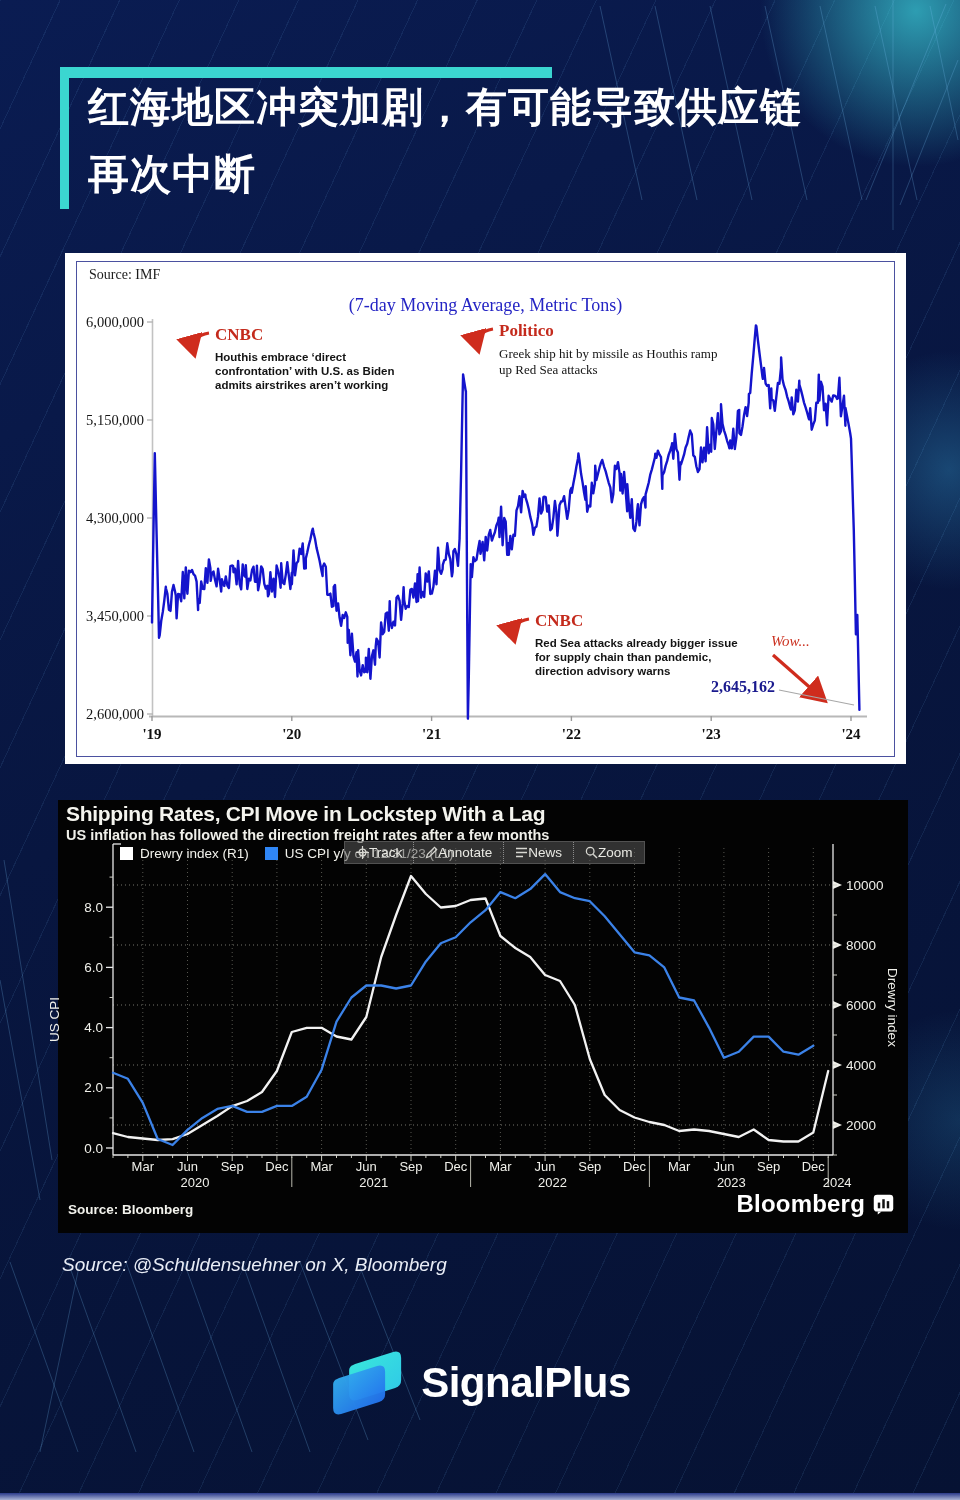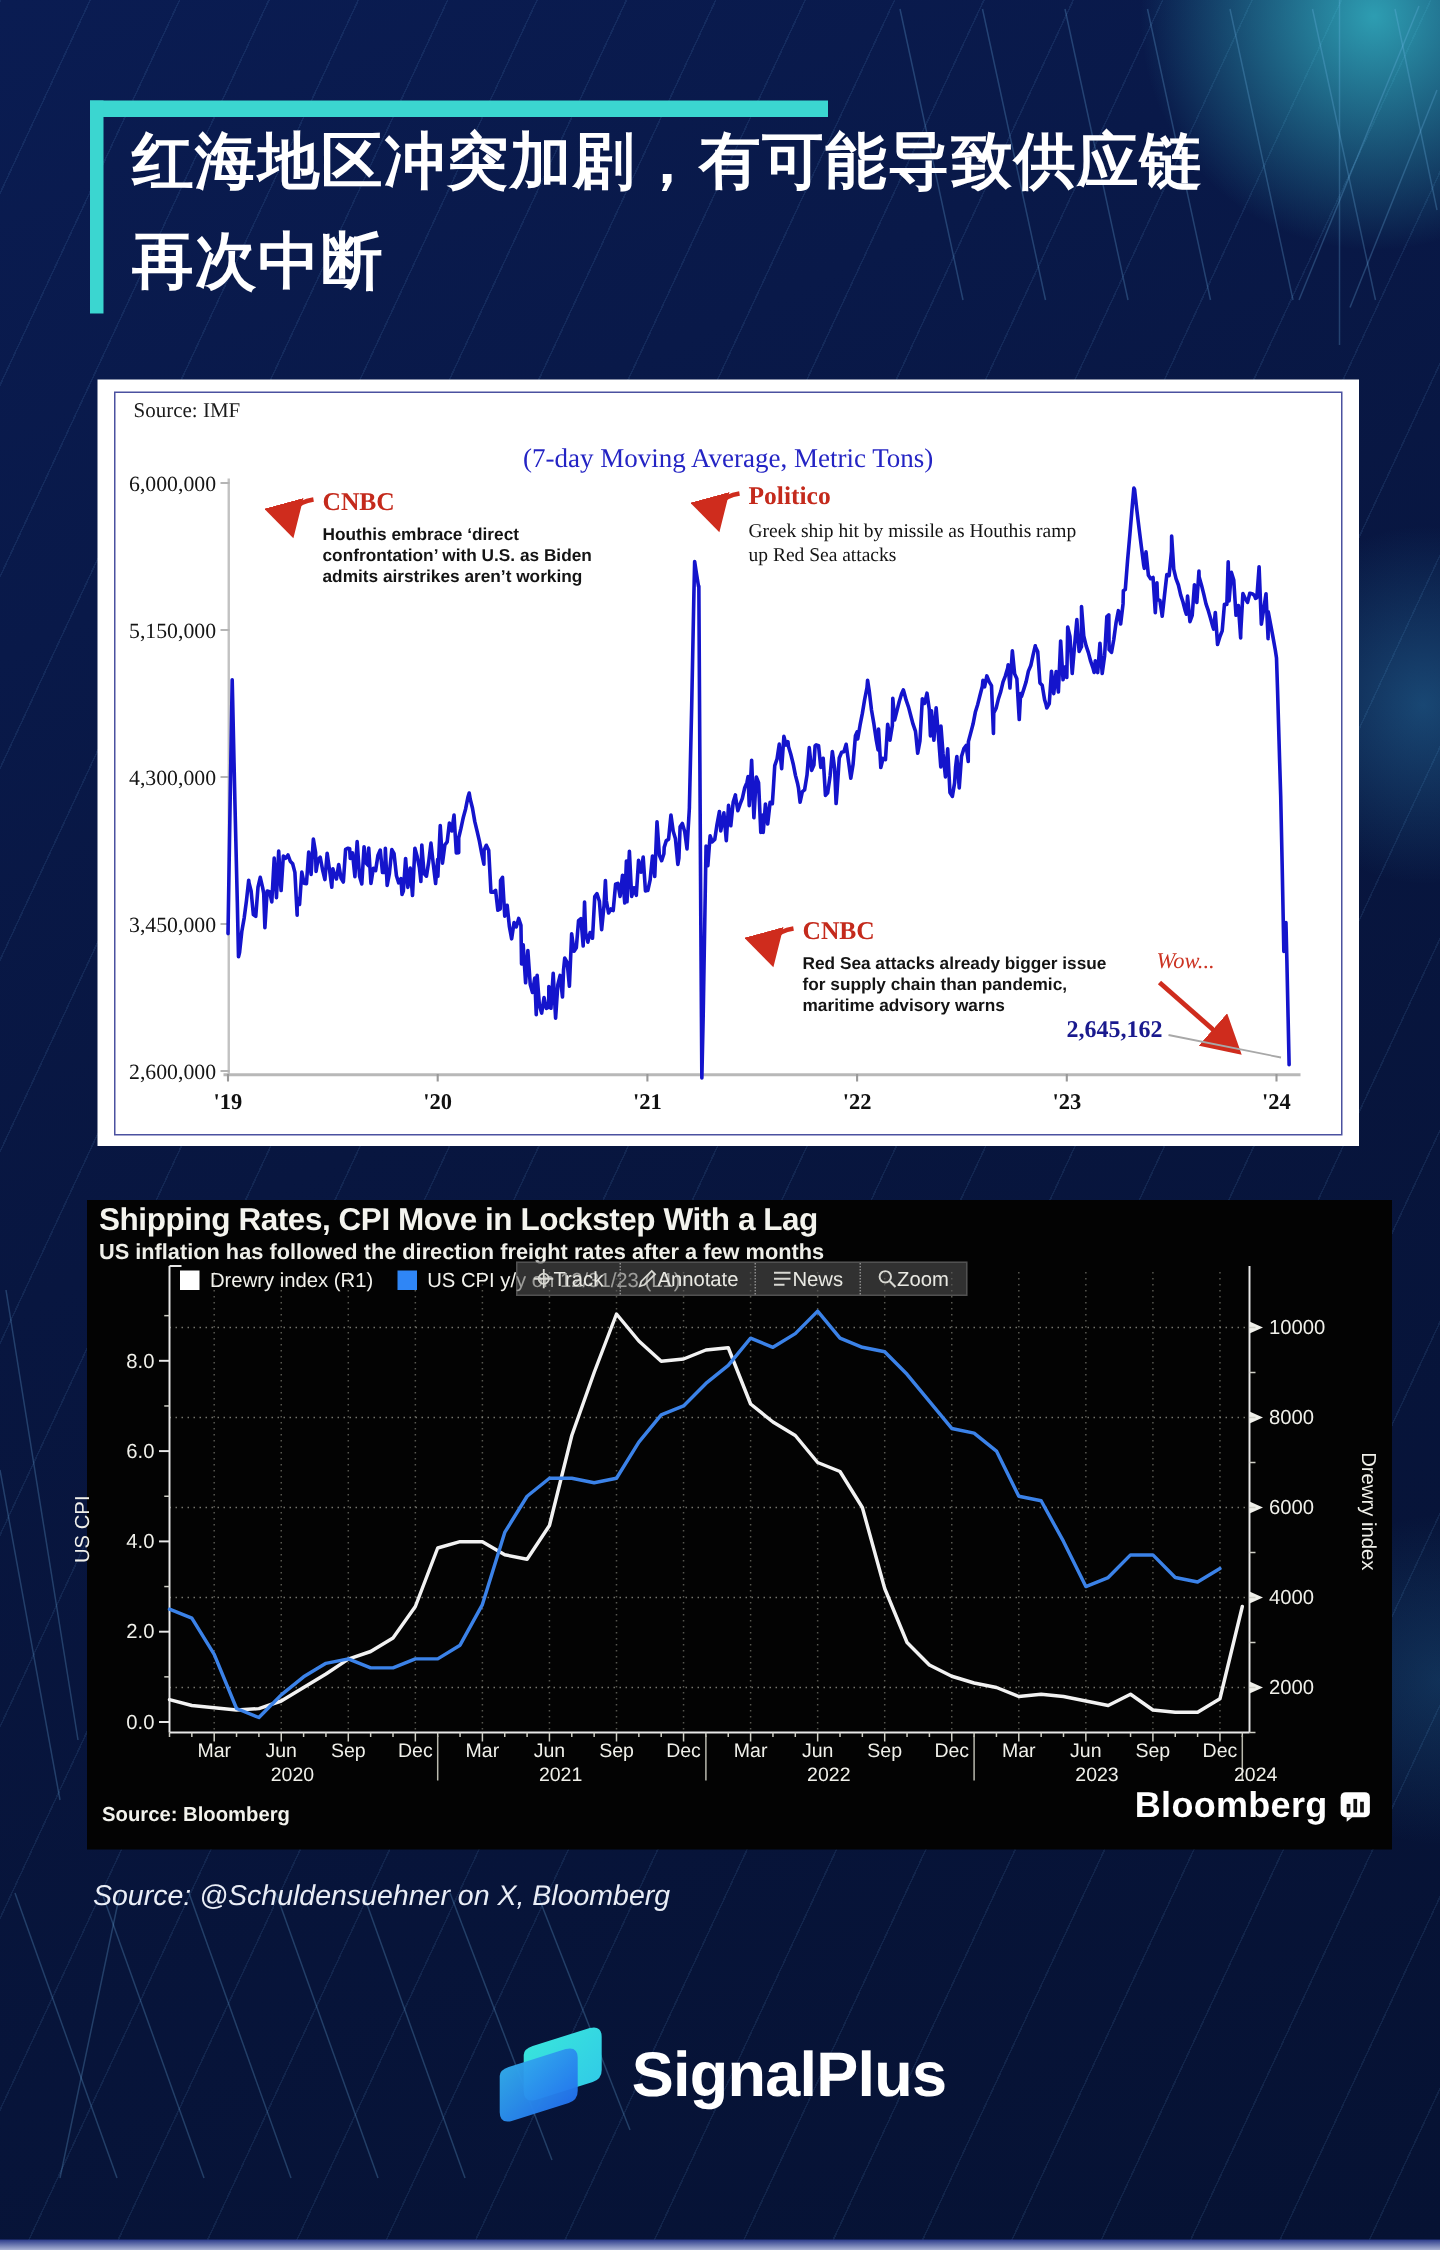--- a/index.html
+++ b/index.html
@@ -43,21 +43,21 @@
   .ann-cnbc1{left:150px;top:72px;}
   .ann-politico{left:434px;top:68px;}
   .ann-cnbc2{left:470px;top:358px;}
   .wow-label{position:absolute;left:706px;top:380px;font-family:"Liberation Serif",serif;
         font-style:italic;font-weight:400;font-size:15px;color:#cc3322;}
   .end-label{position:absolute;left:558px;top:425px;width:152px;text-align:right;
         font-family:"Liberation Serif",serif;font-weight:700;font-size:16px;color:#1a1a8e;}
   .arrows-svg{position:absolute;inset:0;pointer-events:none;}
 
   
-  .bbg-panel{position:absolute;left:58px;top:800px;width:850px;height:433px;background:#030303;padding-left:20px;}
+  .bbg-panel{position:absolute;left:58px;top:800px;width:850px;height:433px;background:#030303;}
   .bbg-title{position:absolute;left:8px;top:2px;color:#f4f4ee;font-weight:700;font-size:21px;letter-spacing:-.3px;}
   .bbg-subtitle{position:absolute;left:8px;top:27px;color:#efefe9;font-weight:700;font-size:14.5px;}
   .bbg-svg{position:absolute;left:0;top:0;}
   .bbg-legend{position:absolute;left:62px;top:46px;display:flex;gap:16px;align-items:center;}
   .legend-item{display:flex;gap:7px;align-items:center;color:#f2f2ec;font-size:13.5px;}
   .swatch{width:13px;height:13px;display:inline-block;}
   .bbg-toolbar{position:absolute;left:286px;top:41px;display:flex;align-items:stretch;
         background:rgba(88,88,88,.55);border:1px solid rgba(130,130,130,.4);}
   .tool-btn{display:flex;align-items:center;gap:0;padding:3px 11px;color:#e9e9e3;font-size:13.5px;
         border-right:1px dotted #8a8a8a;cursor:default;}
@@ -161,21 +161,21 @@
       <div class="ann-body serif">
         <div>Greek ship hit by missile as Houthis ramp</div>
         <div>up Red Sea attacks</div>
       </div>
     </div>
     <div class="ann ann-cnbc2">
       <div class="ann-label">CNBC</div>
       <div class="ann-body">
         <div>Red Sea attacks already bigger issue</div>
         <div>for supply chain than pandemic,</div>
-        <div>maritime advisory warns</div>
+        <div>direction advisory warns</div>
       </div>
     </div>
     <div class="wow-label">Wow...</div>
     <div class="end-label">2,645,162</div>
 
     <svg class="arrows-svg" width="841" height="511">
       <defs>
         <marker id="redArrow" markerWidth="9" markerHeight="9" refX="6" refY="4.5" orient="auto">
           <path d="M0,0 L8,4.5 L0,9 Z" fill="#cf2c1d"></path>
         </marker>

